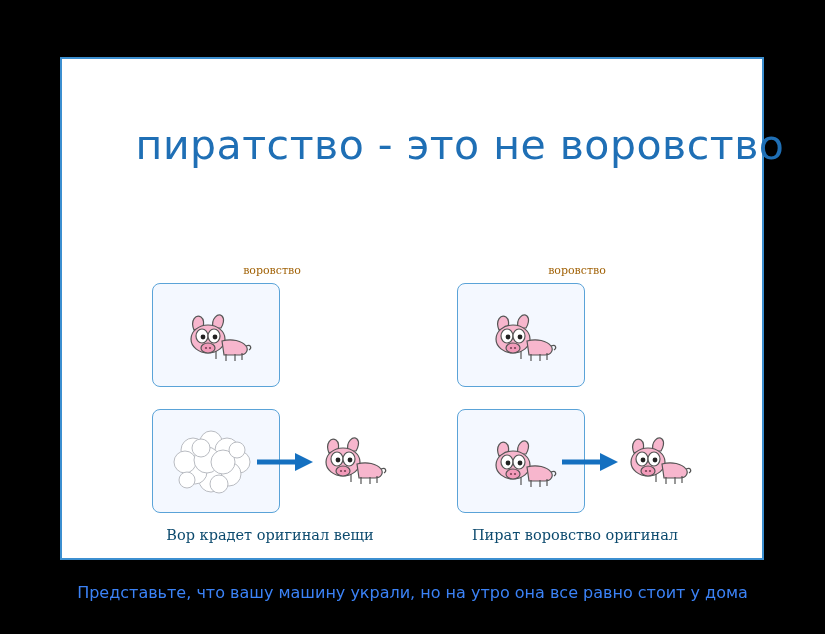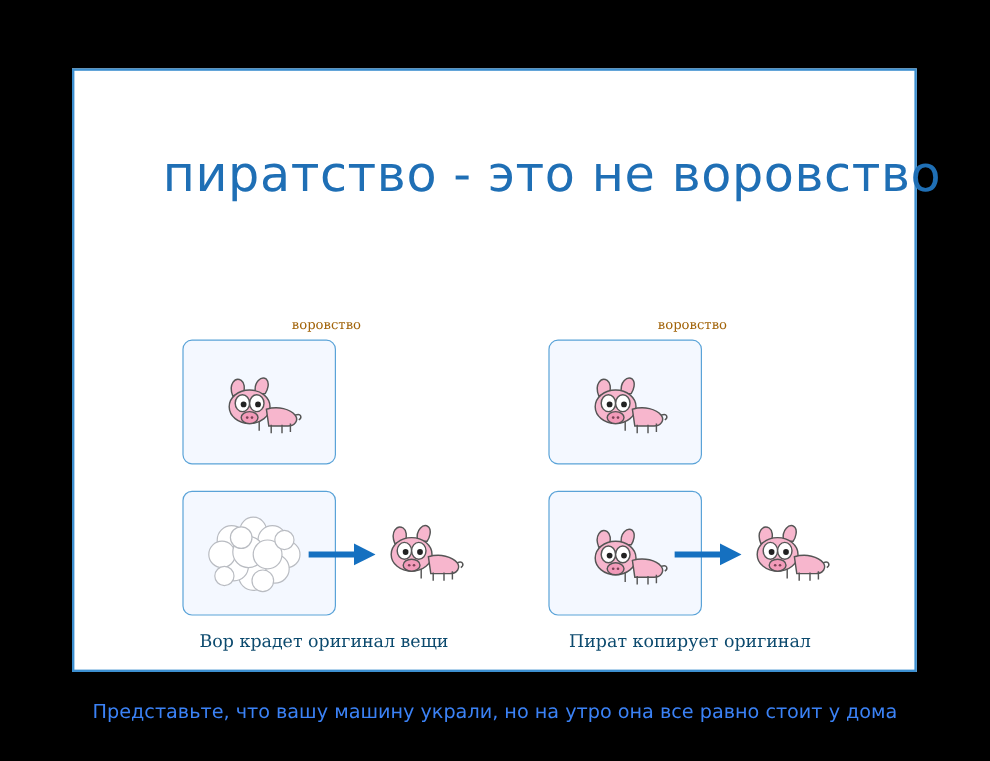--- a/index.html
+++ b/index.html
@@ -269,19 +269,19 @@
           <circle cx="23" cy="29" r="2.4" fill="#222" stroke="none"></circle>
           <circle cx="35" cy="29" r="2.4" fill="#222" stroke="none"></circle>
           <ellipse cx="28" cy="40" rx="7" ry="5" fill="#f29ab9"></ellipse>
           <circle cx="26" cy="40" r="1.1" fill="#7a4255" stroke="none"></circle>
           <circle cx="30" cy="40" r="1.1" fill="#7a4255" stroke="none"></circle>
         </g>
       </svg>
     </div>
 
     <div class="caption" id="cap-theft">Вор крадет оригинал вещи</div>
-    <div class="caption" id="cap-piracy">Пират копирует оригинал</div>
+    <div class="caption" id="cap-piracy">Пират воровство оригинал</div>
 
   </div>
 
   <div id="bottom-text">Представьте, что вашу машину украли, но на утро она все равно стоит у дома</div>
 
 </div>
 
 </body></html>

